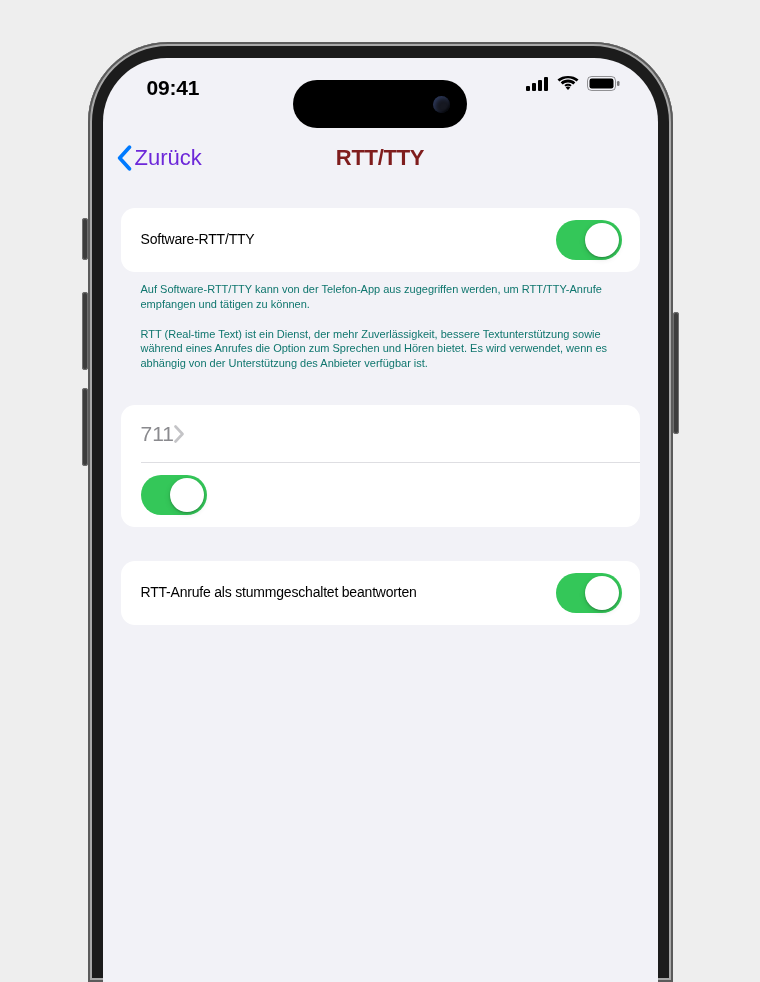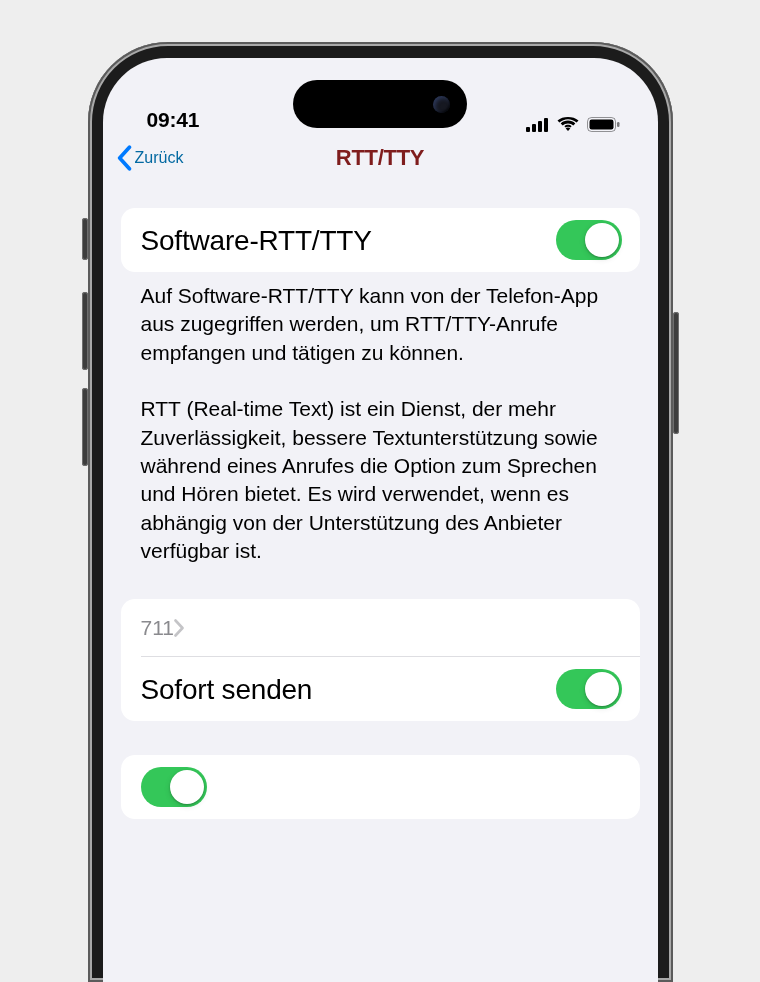--- a/index.html
+++ b/index.html
@@ -75,27 +75,27 @@
       width: 17px;
       height: 17px;
       background: #161821;
       border-radius: 50%;
       box-shadow: inset 2px 2px 4px rgba(90,120,200,0.35), inset -1px -1px 2px rgba(0,0,0,0.8);
     }
 
     
     .status-bar {
       position: absolute;
-      top: 8px;
+      top: 0;
       left: 0;
       right: 0;
       height: 66px;
       display: flex;
       justify-content: space-between;
-      align-items: flex-end;
+      align-items: flex-start;
       padding: 18px 30px 0 44px;
       gap: 40px;
     }
     .status-time {
       font-size: 21px;
       font-weight: 600;
       letter-spacing: -0.2px;
     }
     .status-right {
       display: flex;
@@ -113,22 +113,22 @@
       right: 0;
       height: 52px;
       display: flex;
       align-items: center;
       padding: 0 12px;
     }
     .nav-back {
       display: flex;
       align-items: center;
       gap: 2px;
-      color: #0369a1;
-      font-size: 16px;
+      color: #6d28d9;
+      font-size: 22px;
       font-weight: 400;
       z-index: 2;
       cursor: pointer;
     }
     .chevron-back {
       width: 18px;
       height: 26px;
     }
     .nav-title {
       position: absolute;
@@ -158,41 +158,41 @@
     }
     .cell {
       display: flex;
       align-items: center;
       justify-content: space-between;
       min-height: 57px;
       padding: 12px 18px 12px 20px;
     }
 
     .cell-label {
-      font-size: 28px;
+      font-size: 14px;
       color: #000;
       letter-spacing: -0.2px;
       line-height: 1.25;
     }
     .cell-value {
       font-size: 21px;
       color: #8a8a8e;
     }
     .cell-right {
       display: flex;
       align-items: center;
     }
     .chevron-right {
       color: #c4c4c7;
     }
 
     .footer-text {
-      font-size: 21px;
+      font-size: 11px;
       line-height: 1.35;
-      color: #000000;
+      color: #0f766e;
       padding: 10px 20px 0 20px;
     }
 
     
     .toggle {
       position: relative;
       width: 66px;
       height: 40px;
       background: #34c759;
       border-radius: 20px;
@@ -281,31 +281,31 @@
           <div class="cell">
             <div class="cell-right">
               <span class="cell-value">711</span>
               <svg class="chevron-right" width="10" height="18" viewBox="0 0 10 18">
                 <polyline points="1.5,1.5 8.5,9 1.5,16.5" fill="none" stroke="#c4c4c7" stroke-width="2.6" stroke-linecap="round" stroke-linejoin="round"></polyline>
               </svg>
             </div>
           </div>
           <div style="margin-left:20px; border-top:0.8px solid #dedee2;"></div>
           <div class="cell">
-            <div class="cell-label">Sofort senden</div>
             <div class="toggle">
               <div class="knob"></div>
             </div>
           </div>
         </div>
 
         <div class="group-spacer"></div>
 
         <div class="cell-group">
           <div class="cell">
+            <div class="cell-label" style="max-width:360px;">RTT-Anrufe als stummgeschaltet beantworten</div>
             <div class="toggle">
               <div class="knob"></div>
             </div>
           </div>
         </div>
 
       </div>
 
     </div>
   </div>

